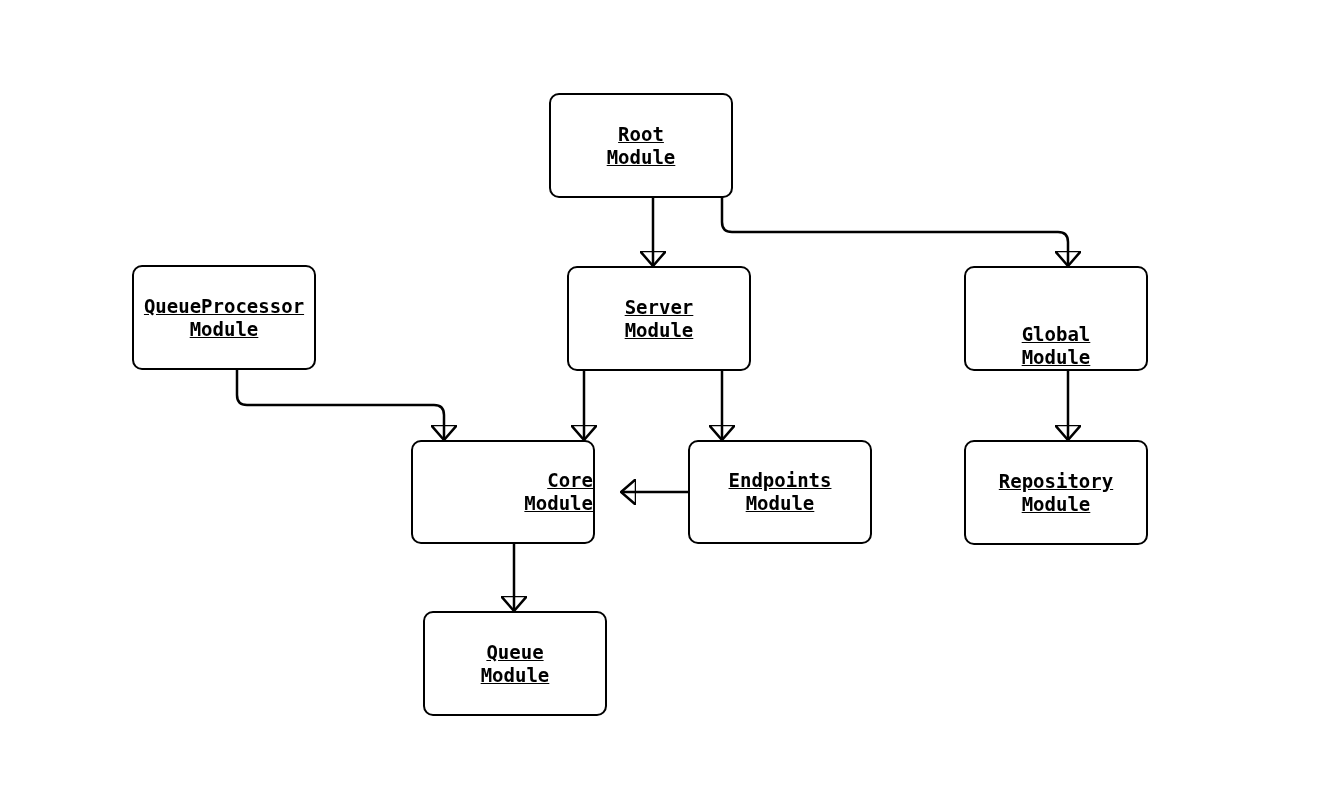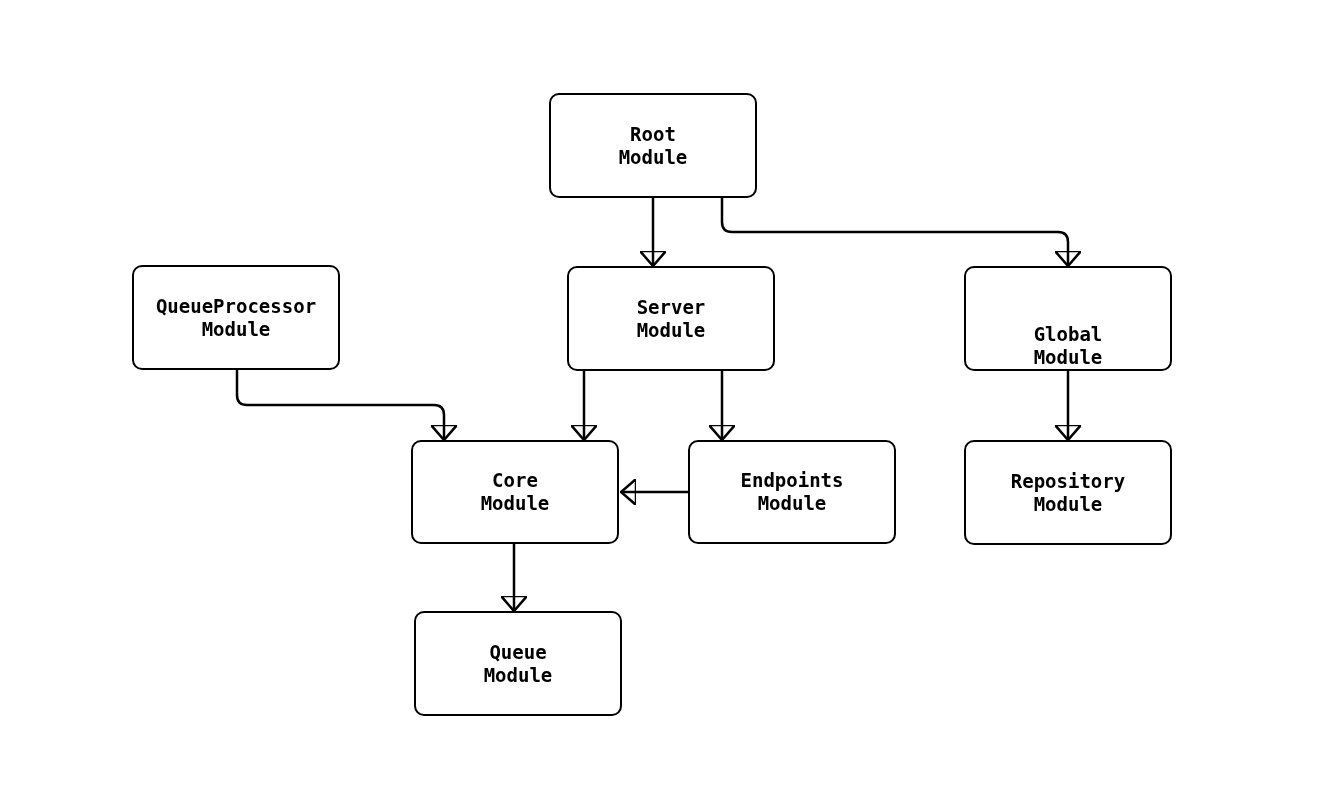--- a/index.html
+++ b/index.html
@@ -22,35 +22,36 @@
     width: 1337px;
     height: 809px;
   }
   .edges path {
     fill: none;
     stroke: #000000;
     stroke-width: 2.5px;
   }
   .node {
     position: absolute;
-    width: 208px;
+    width: 184px;
     height: 105px;
     box-sizing: border-box;
     background: #ffffff;
     border: 2.5px solid #000000;
     border-radius: 10px;
     display: flex;
     flex-direction: column;
     align-items: center;
     justify-content: center;
     text-align: center;
     font-weight: bold;
     font-size: 19px;
     line-height: 23px;
     color: #000000;
+    text-decoration: underline;
   }
 </style>
 </head>
 <body>
 
 <div class="canvas">
 
   <svg class="edges" viewBox="0 0 1337 809" xmlns="http://www.w3.org/2000/svg">
     <defs>
       <marker id="arrow" markerUnits="userSpaceOnUse" markerWidth="16" markerHeight="26" refX="15" refY="13" orient="auto">
@@ -80,33 +81,33 @@
   <div class="node" style="left:132px; top:265px;">
     <span>QueueProcessor</span>
     <span>Module</span>
   </div>
 
   <div class="node" style="left:964px; top:266px;justify-content:flex-end;">
     <span>Global</span>
     <span>Module</span>
   </div>
 
-  <div class="node" style="left:411px; top:440px; height:104px;">
+  <div class="node" style="left:411px; top:440px; height:104px;align-items:flex-end;">
     <span>Core</span>
     <span>Module</span>
   </div>
 
   <div class="node" style="left:688px; top:440px; height:104px;">
     <span>Endpoints</span>
     <span>Module</span>
   </div>
 
   <div class="node" style="left:964px; top:440px;">
     <span>Repository</span>
     <span>Module</span>
   </div>
 
-  <div class="node" style="left:414px; top:611px;">
+  <div class="node" style="left:423px; top:611px;">
     <span>Queue</span>
     <span>Module</span>
   </div>
 
 </div>
 
 </body></html>

